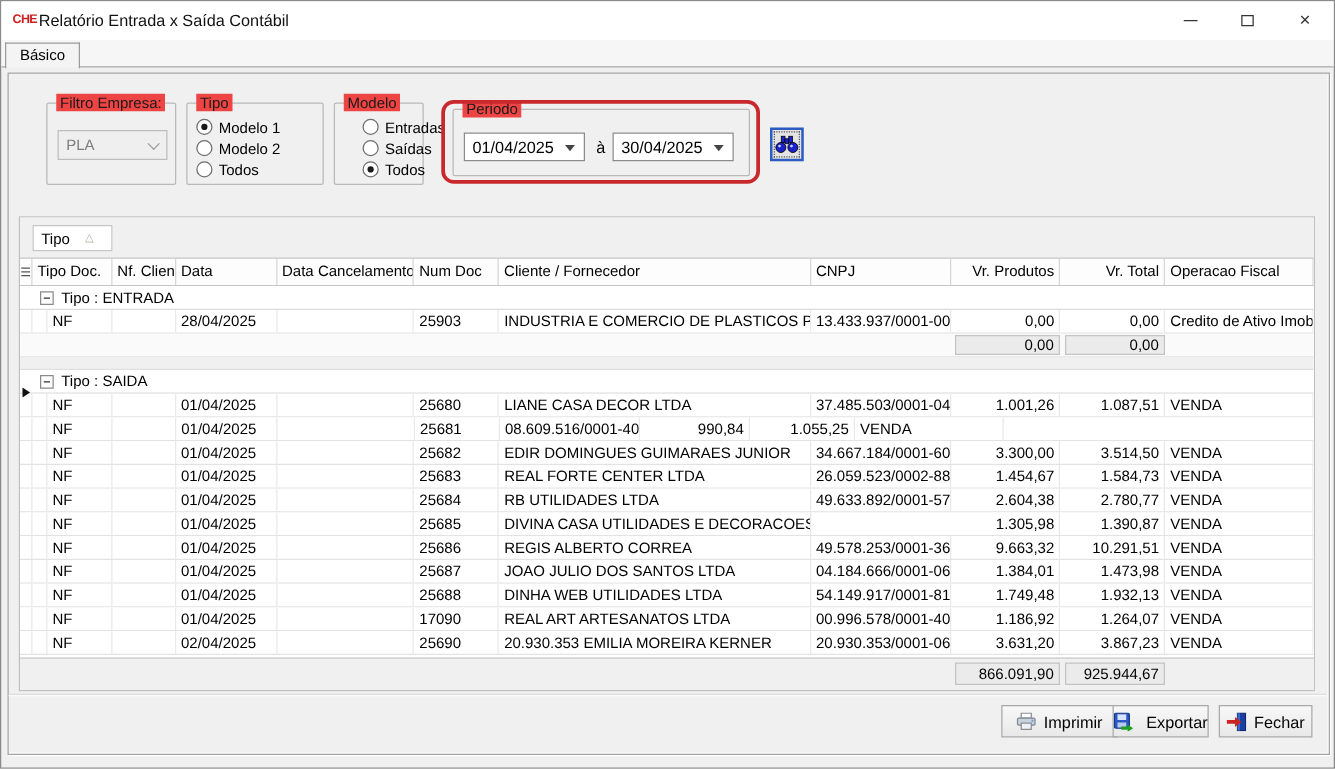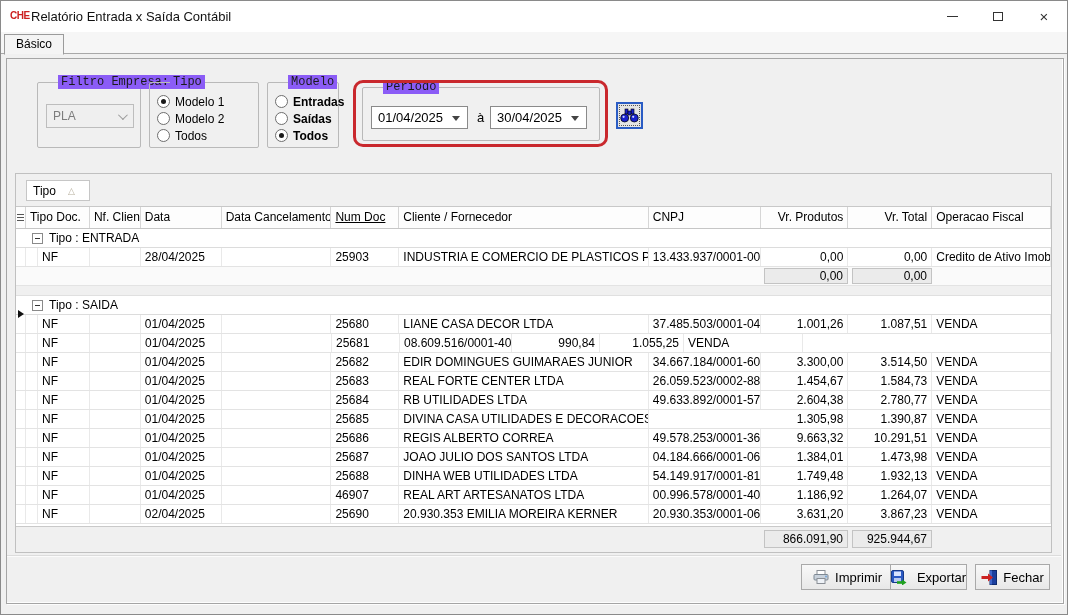--- a/index.html
+++ b/index.html
@@ -21,21 +21,21 @@
   
   .tabstrip { position:absolute; left:0; top:31px; right:0; height:22px; background:#f6f6f6; border-bottom:1px solid #a8a8a8; }
   .tab { position:absolute; left:3px; top:2px; height:21px; padding:0 11px; line-height:19px;
          background:#f4f4f4; border:1px solid #9b9b9b; border-bottom:1px solid #f0f0f0; z-index:2; }
   
   .content-panel { position:absolute; left:5px; top:57px; width:1058px; height:546px;
     background:#f0f0f0; border:1px solid #a5a5a5; box-shadow: inset -1px -1px 0 #fdfdfd, 1px 1px 0 #fdfdfd; }
   .btn-separator { position:absolute; left:6px; right:6px; top:554px; height:1px; background:#dcdcdc; box-shadow:0 1px 0 #fbfbfb; }
   
   .groupbox { position:absolute; border:1px solid #b9b9b9; border-radius:2px; }
-  .gb-label { position:absolute; top:-8px; left:20px; background:#8b5cf6; padding:0 3px; font-size:12px; color:#1a1a1a; white-space:nowrap;font-family:Liberation Mono, monospace; }
+  .gb-label { position:absolute; top:-8px; left:7px; background:#ef4444; padding:0 3px; font-size:12px; color:#1a1a1a; white-space:nowrap; }
   .combo { position:absolute; border:1px solid #bdbdbd; background:#efefef; color:#7d7d7d;
            display:flex; align-items:center; padding-left:6px; }
   .combo .chev { position:absolute; right:8px; top:8px; width:7px; height:7px; border-right:1px solid #9a9a9a; border-bottom:1px solid #9a9a9a; transform:rotate(45deg) translateY(-2px); }
   .radio-row { display:flex; align-items:center; height:17px; gap:5px; }
   .radio { width:13px; height:13px; border:1px solid #6e6e6e; border-radius:50%; background:#fff; position:relative; flex:none; }
   .radio.checked::after { content:""; position:absolute; left:3px; top:3px; width:5px; height:5px; border-radius:50%; background:#1a1a1a; }
   .date-combo { position:absolute; height:23px; border:1px solid #8a8a8a; background:#fff; display:flex; align-items:center; padding-left:6px; font-size:13px; }
   .date-combo .arrow { position:absolute; right:7px; top:9px; width:0; height:0; border-left:4px solid transparent; border-right:4px solid transparent; border-top:5px solid #444; }
   .annotation-red { position:absolute; left:352px; top:79px; width:255px; height:67px; border:3px solid #c9282d; border-radius:10px; pointer-events:none; z-index:5; }
   .search-btn { position:absolute; left:615px; top:101px; width:27px; height:27px; background:#e4e4e4;
@@ -122,21 +122,21 @@
         </div>
         <div class="radio-row">
           <span class="radio"></span>
           <span>Todos</span>
         </div>
       </div>
   </div>
 
   <div class="groupbox" style="left:266px; top:81px; width:72px; height:66px;">
     <span class="gb-label">Modelo</span>
-    <div id="modelo-radios" style="position:absolute; left:7px; top:10px; right:2px;font-weight:bold;">
+    <div id="modelo-radios" style="position:absolute; left:22px; top:10px; right:2px;">
         <div class="radio-row">
           <span class="radio"></span>
           <span>Entradas</span>
         </div>
         <div class="radio-row">
           <span class="radio"></span>
           <span>Saídas</span>
         </div>
         <div class="radio-row">
           <span class="radio checked"></span>
@@ -182,21 +182,21 @@
     <div class="hdr-row" id="grid-header">
         <div class="ind-hdr" style="width: 10px;">
           <i></i>
           <i></i>
           <i></i>
         </div>
         <div class="hdr-cell" style="width: 64px;">Tipo Doc.</div>
         <div class="hdr-cell" style="width: 51px;">Nf. Cliente</div>
         <div class="hdr-cell" style="width: 81px;">Data</div>
         <div class="hdr-cell" style="width: 110px;">Data Cancelamento</div>
-        <div class="hdr-cell" style="width: 68px; text-decoration: underline;">Num Doc</div>
+        <div class="hdr-cell" style="width: 68px;">Num Doc</div>
         <div class="hdr-cell" style="width: 250px;">Cliente / Fornecedor</div>
         <div class="hdr-cell" style="width: 112px;">CNPJ</div>
         <div class="hdr-cell right" style="width: 88px;">Vr. Produtos</div>
         <div class="hdr-cell right" style="width: 84px;">Vr. Total</div>
         <div class="hdr-cell" style="width: 119px;">Operacao Fiscal</div>
       </div>
     <div class="grid-body" id="grid-body">
         <div class="group-row">
           <div class="ind-cell" style="border-right: none;"></div>
           <span class="expand-box"></span>
@@ -353,21 +353,21 @@
           <div class="gcell right" style="width: 84px;">1.932,13</div>
           <div class="gcell" style="width: 119px;">VENDA</div>
         </div>
         <div class="grow">
           <div class="ind-cell"></div>
           <div class="indent-cell"></div>
           <div class="gcell" style="width: 52px;">NF</div>
           <div class="gcell" style="width: 51px;"></div>
           <div class="gcell" style="width: 81px;">01/04/2025</div>
           <div class="gcell" style="width: 110px;"></div>
-          <div class="gcell" style="width: 68px;">46907</div>
+          <div class="gcell" style="width: 68px;">17090</div>
           <div class="gcell" style="width: 250px;">REAL ART ARTESANATOS LTDA</div>
           <div class="gcell" style="width: 112px;">00.996.578/0001-40</div>
           <div class="gcell right" style="width: 88px;">1.186,92</div>
           <div class="gcell right" style="width: 84px;">1.264,07</div>
           <div class="gcell" style="width: 119px;">VENDA</div>
         </div>
         <div class="grow">
           <div class="ind-cell"></div>
           <div class="indent-cell"></div>
           <div class="gcell" style="width: 52px;">NF</div>

